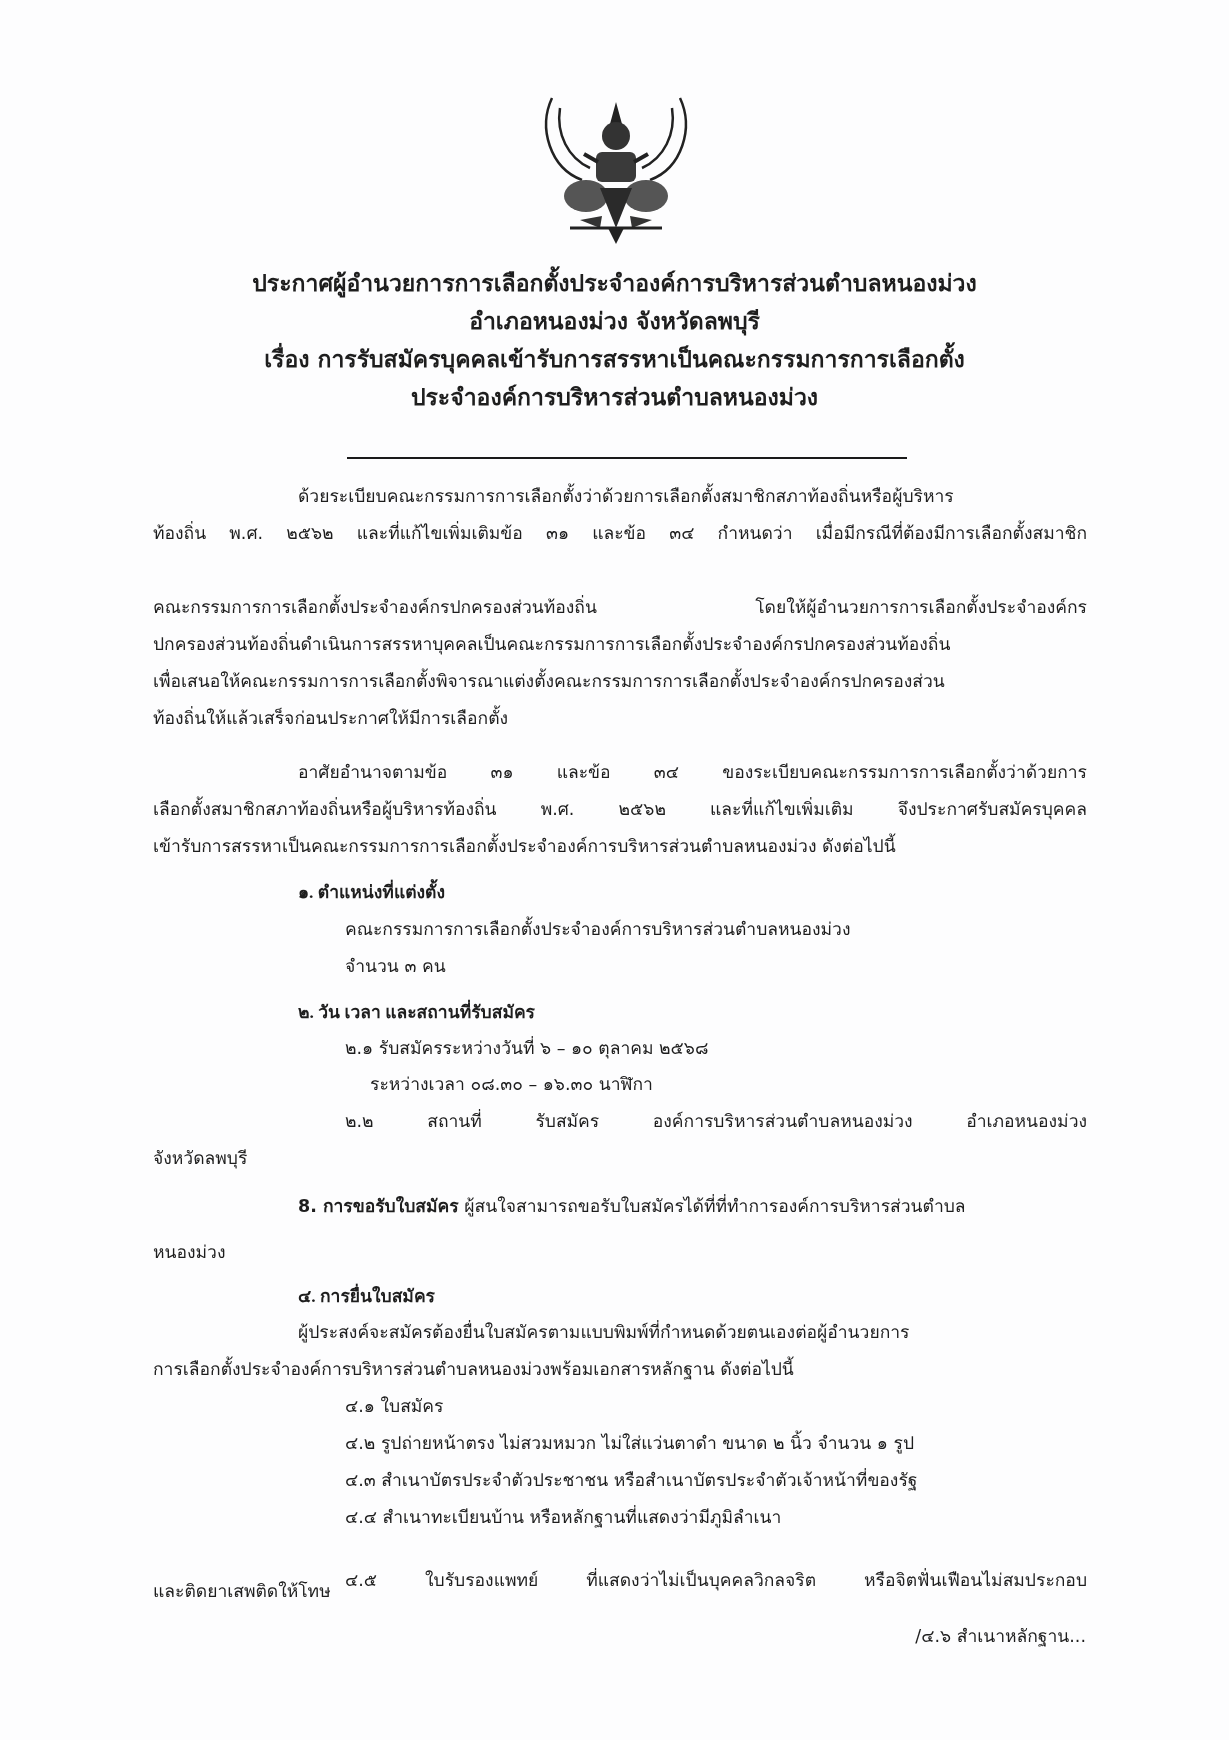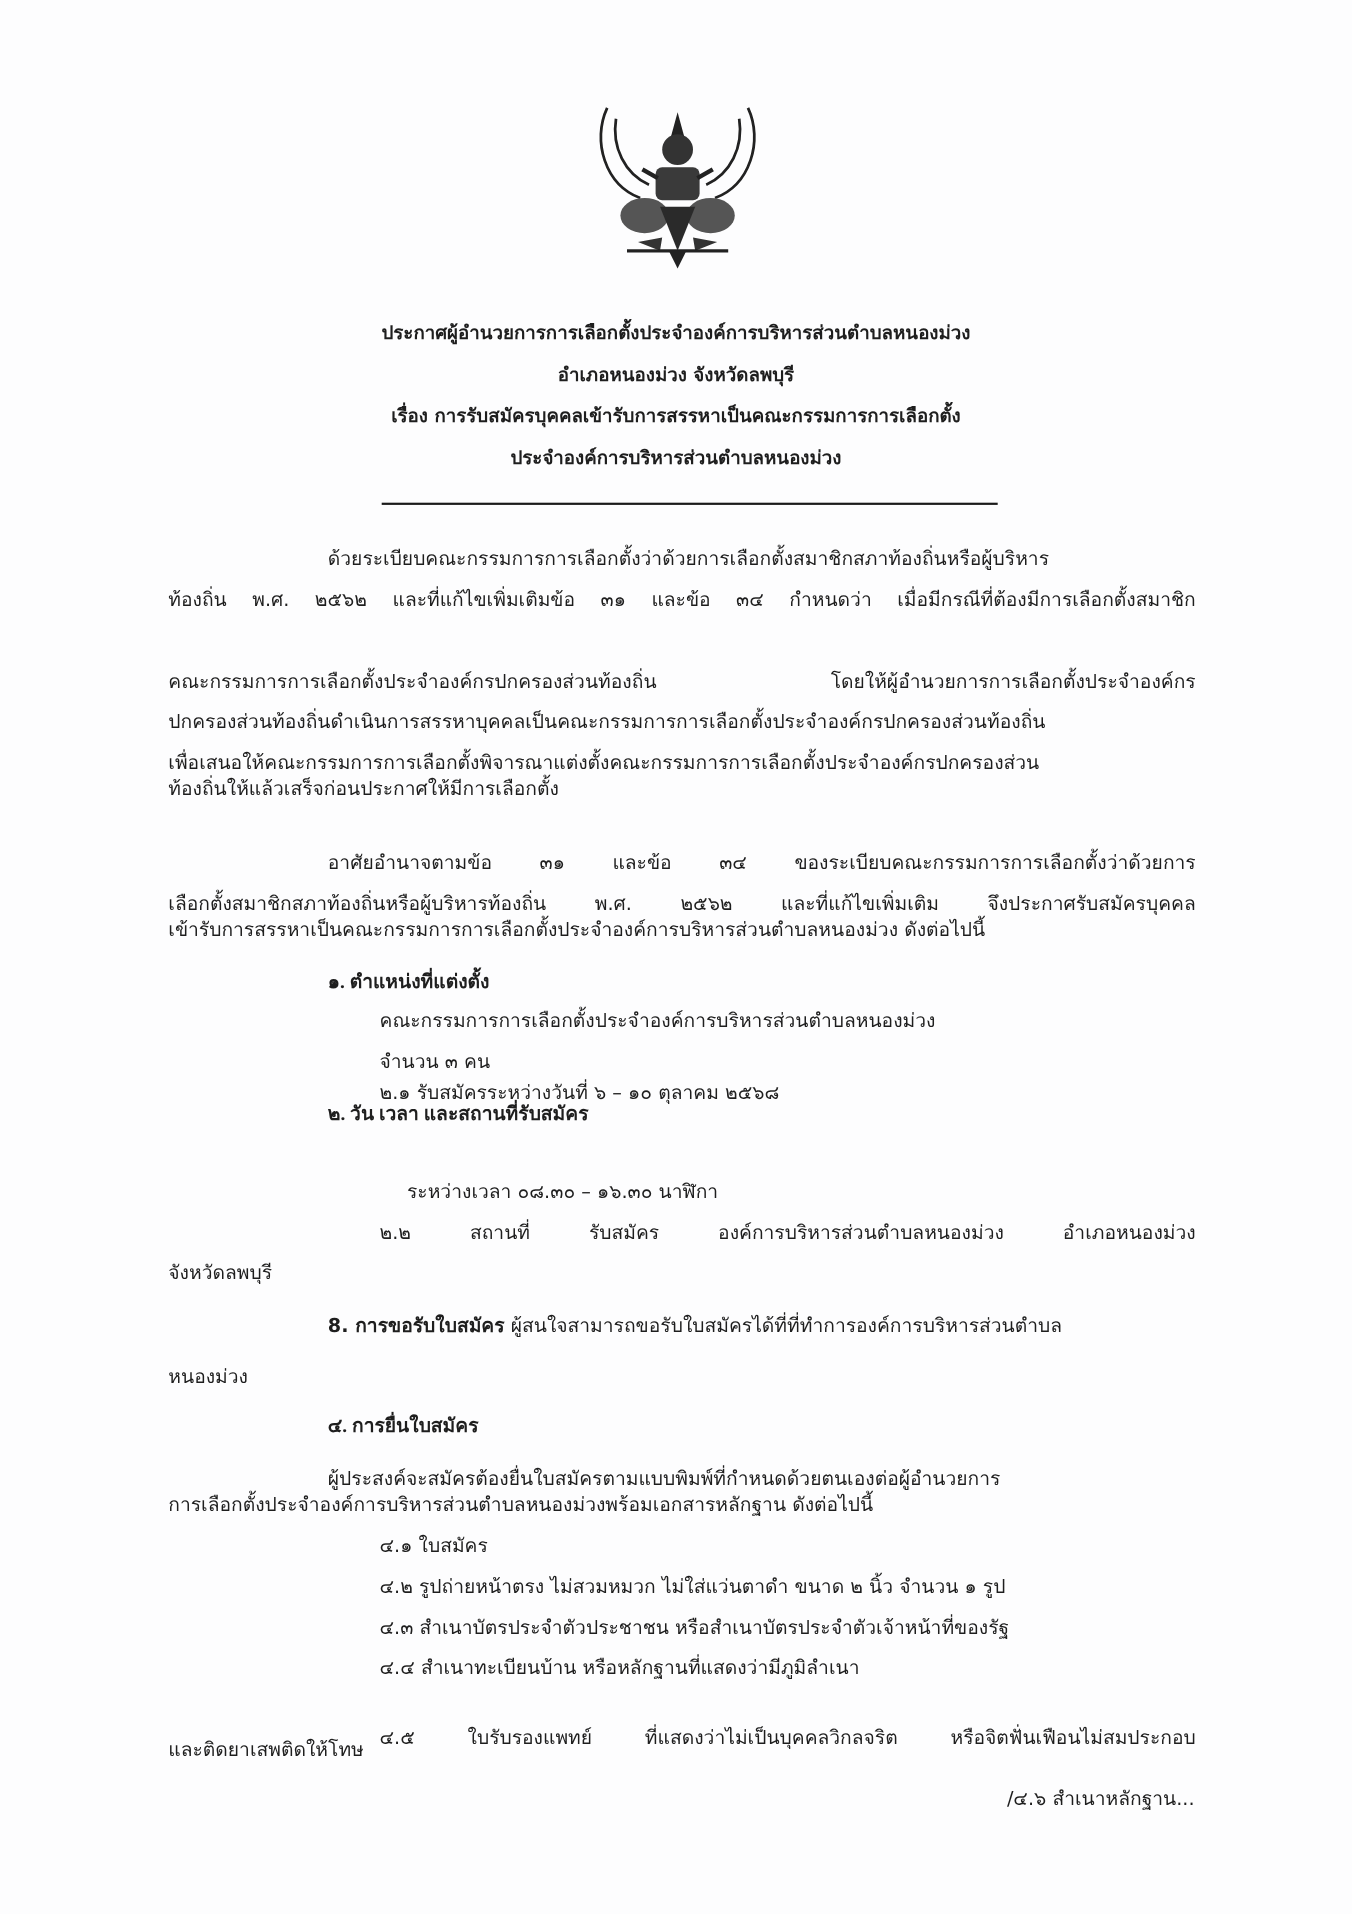--- a/index.html
+++ b/index.html
@@ -28,23 +28,23 @@
       top: 88px;
       width: 172px;
       height: 160px;
     }
     .header-block {
       position: absolute;
       left: 150px;
       width: 929px;
       text-align: center;
       font-weight: bold;
-      font-size: 17px;
+      font-size: 23px;
       line-height: 38px;
-      top: 284px;
+      top: 264px;
     }
     .header-line {
       display: block;
       white-space: nowrap;
     }
     .divider {
       position: absolute;
       left: 347px;
       top: 457px;
       width: 560px;
@@ -55,21 +55,20 @@
       position: absolute;
       font-size: 17.5px;
       line-height: 24px;
       white-space: nowrap;
     }
     .justify {
       text-align: justify;
       text-align-last: justify;
       width: 934px;
       left: 153px;
-      margin-top: 13px;
     }
     .justify.first {
       left: 298px;
       width: 789px;
     }
     .left { left: 153px; }
     .bold { font-weight: bold; }
     .sec-head { left: 298px; font-weight: bold; font-family: Liberation Serif, serif; }
     .sub1 { left: 345px; }
     .sub2 { left: 370px; }
@@ -117,21 +116,21 @@
 
   <div class="line justify first" style="top:760px">อาศัยอำนาจตามข้อ ๓๑ และข้อ ๓๔ ของระเบียบคณะกรรมการการเลือกตั้งว่าด้วยการ</div>
   <div class="line justify" style="top:797px">เลือกตั้งสมาชิกสภาท้องถิ่นหรือผู้บริหารท้องถิ่น พ.ศ. ๒๕๖๒ และที่แก้ไขเพิ่มเติม จึงประกาศรับสมัครบุคคล</div>
   <div class="line left" style="top:834px">เข้ารับการสรรหาเป็นคณะกรรมการการเลือกตั้งประจำองค์การบริหารส่วนตำบลหนองม่วง ดังต่อไปนี้</div>
 
   <div class="line sec-head" style="top:880px">๑. ตำแหน่งที่แต่งตั้ง</div>
   <div class="line sub1" style="top:917px">คณะกรรมการการเลือกตั้งประจำองค์การบริหารส่วนตำบลหนองม่วง</div>
   <div class="line sub1" style="top:954px">จำนวน ๓ คน</div>
 
   <div class="line sec-head" style="top:1000px">๒. วัน เวลา และสถานที่รับสมัคร</div>
-  <div class="line sub1" style="top:982px">๒.๑ รับสมัครระหว่างวันที่ ๖ – ๑๐ ตุลาคม ๒๕๖๘</div>
+  <div class="line sub1" style="top:1036px">๒.๑ รับสมัครระหว่างวันที่ ๖ – ๑๐ ตุลาคม ๒๕๖๘</div>
   <div class="line sub2" style="top:1072px">ระหว่างเวลา  ๐๘.๓๐ – ๑๖.๓๐ นาฬิกา</div>
   <div class="line sub1" style="top:1109px; width:742px; text-align:justify; text-align-last:justify;">๒.๒ สถานที่ รับสมัคร องค์การบริหารส่วนตำบลหนองม่วง อำเภอหนองม่วง</div>
   <div class="line left" style="top:1146px">จังหวัดลพบุรี</div>
 
   <div class="line" style="top:1194px; left:298px; width:789px;">
     <span class="bold">8. การขอรับใบสมัคร</span><span> ผู้สนใจสามารถขอรับใบสมัครได้ที่ที่ทำการองค์การบริหารส่วนตำบล</span>
   </div>
   <div class="line left" style="top:1240px">หนองม่วง</div>
 
   <div class="line sec-head" style="top:1284px">๔. การยื่นใบสมัคร</div>

